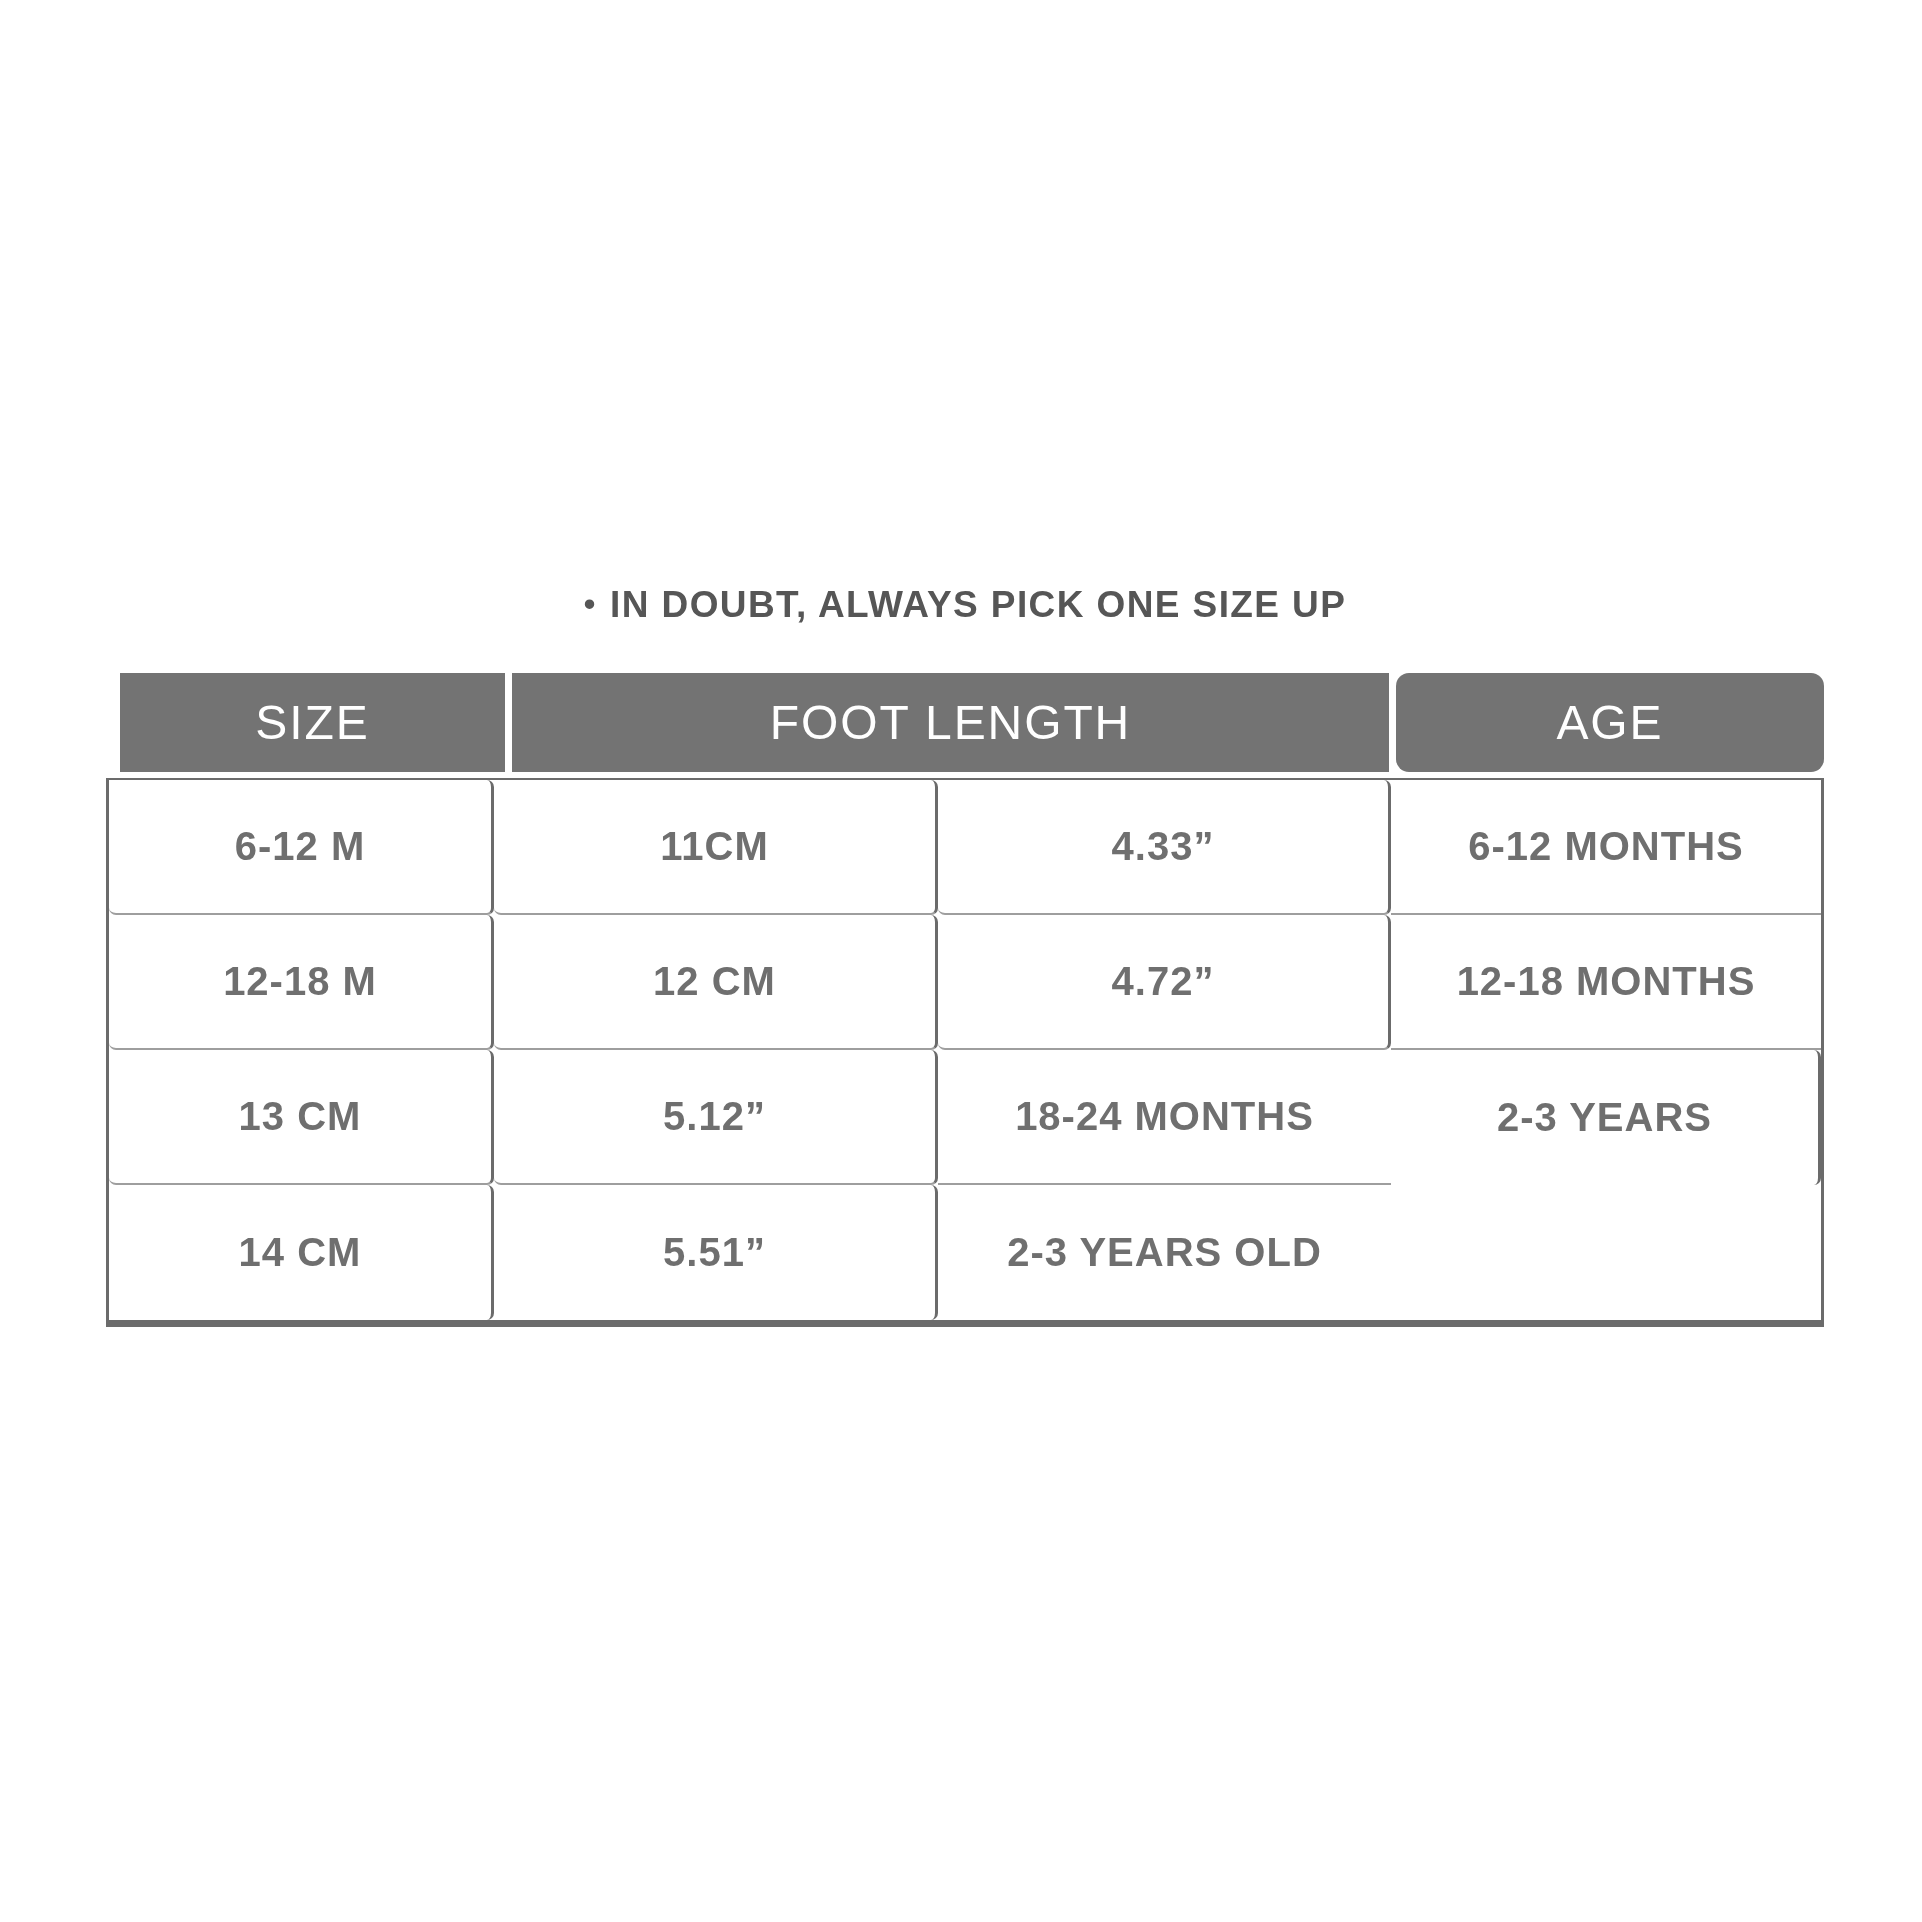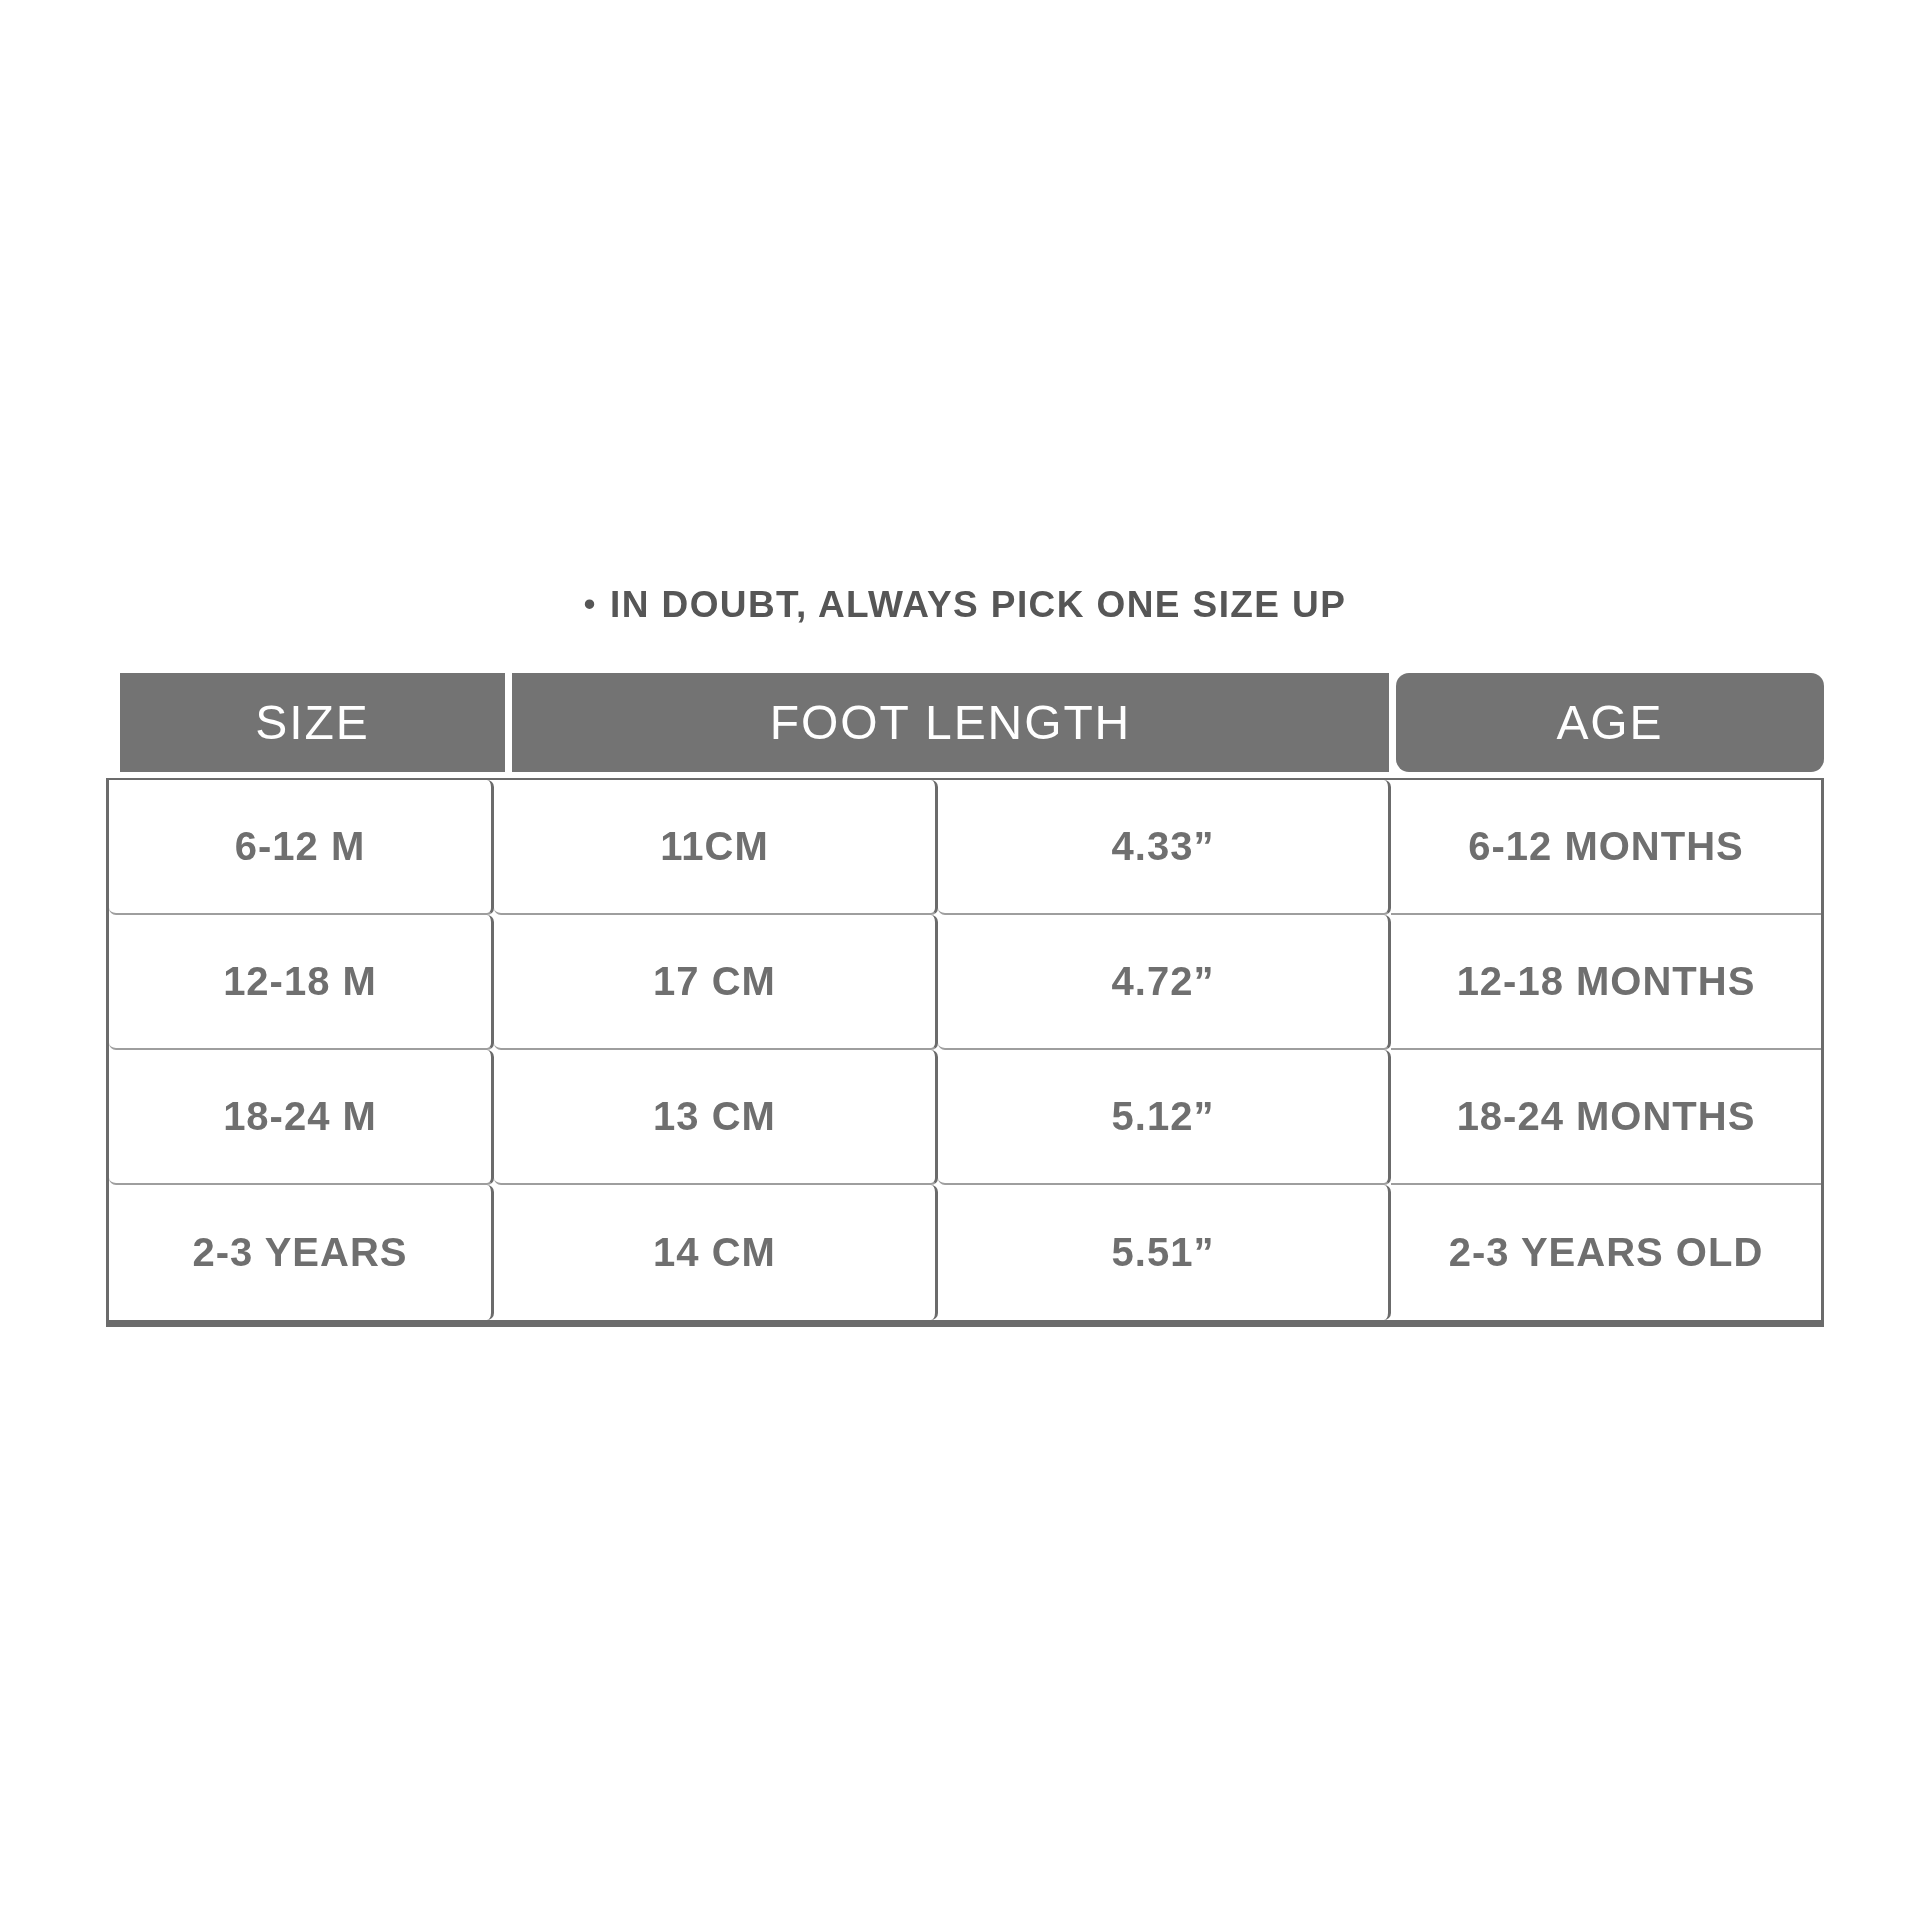--- a/index.html
+++ b/index.html
@@ -107,25 +107,24 @@
     </div>
 
     <div class="tbody">
 
       <div class="td v h">6-12 M</div>
       <div class="td v h">11CM</div>
       <div class="td v h">4.33”</div>
       <div class="td h">6-12 MONTHS</div>
 
       <div class="td v h">12-18 M</div>
-      <div class="td v h">17 CM</div>
+      <div class="td v h">12 CM</div>
       <div class="td v h">4.72”</div>
       <div class="td h">12-18 MONTHS</div>
 
-      <div class="td v h">18-24 M</div>
       <div class="td v h">13 CM</div>
       <div class="td v h">5.12”</div>
       <div class="td h">18-24 MONTHS</div>
 
       <div class="td v">2-3 YEARS</div>
       <div class="td v">14 CM</div>
       <div class="td v">5.51”</div>
       <div class="td">2-3 YEARS OLD</div>
     </div>
 

